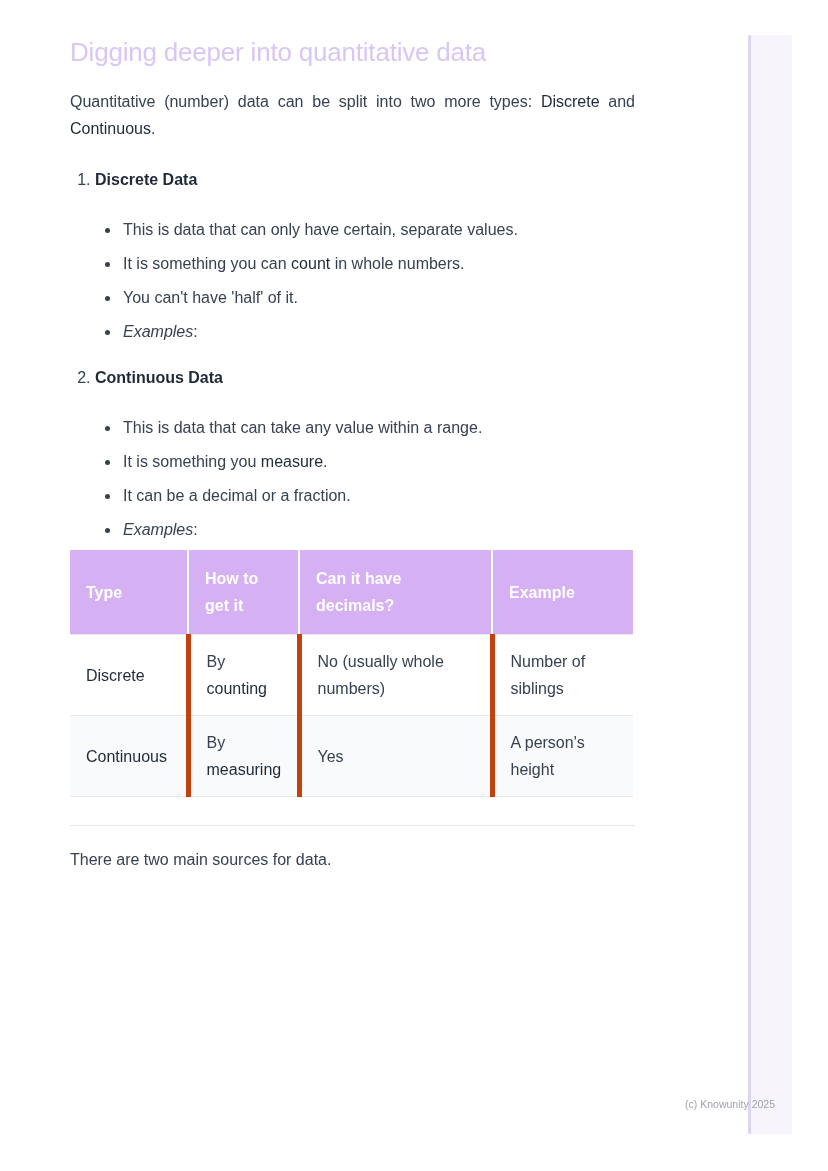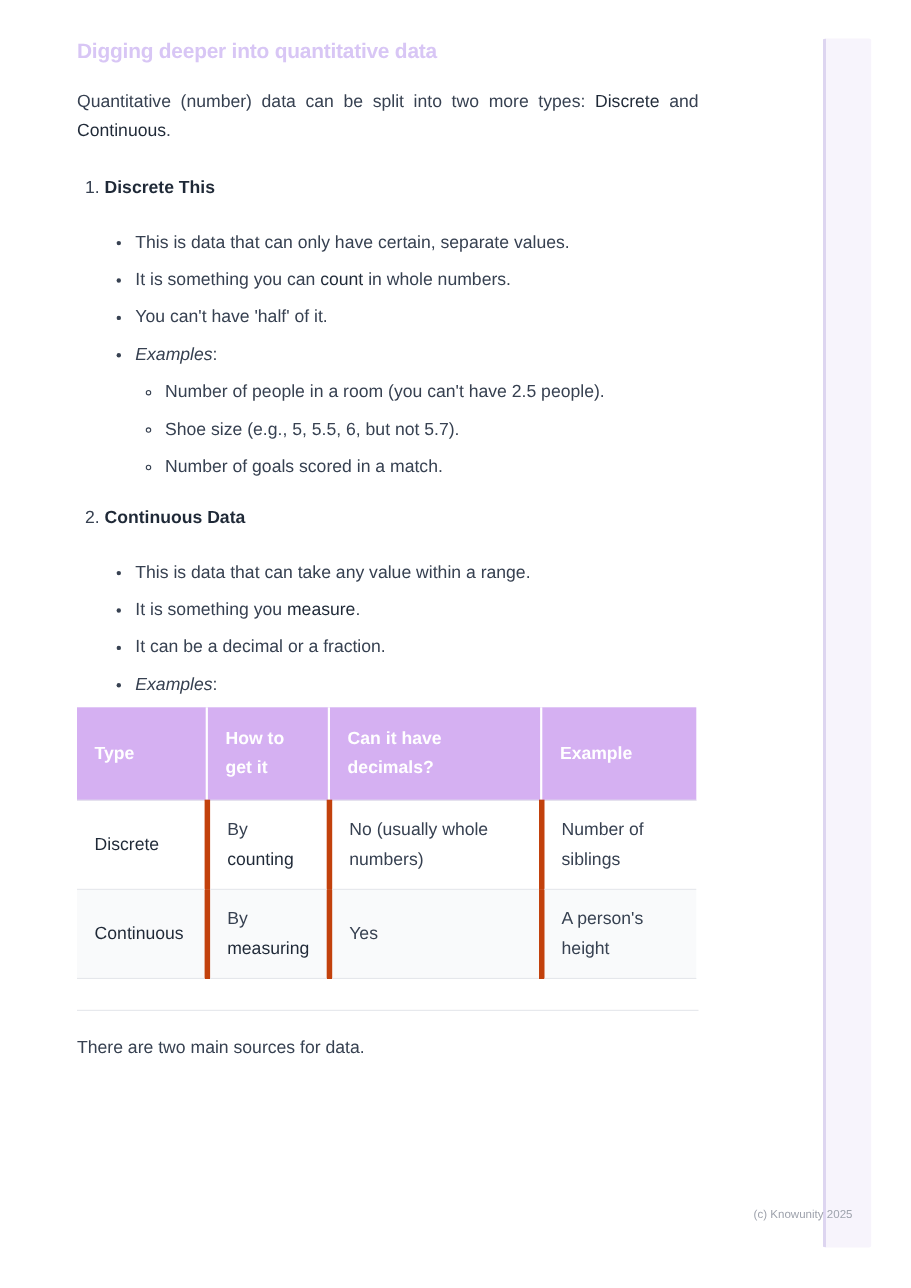--- a/index.html
+++ b/index.html
@@ -21,22 +21,22 @@
     border-radius: 2px;
     z-index: 1;
   }
   .content {
     position: absolute;
     left: 70px; top: 0;
     width: 565px;
     z-index: 2;
   }
   h1.doc-heading, h2.doc-heading {
-    font-size: 19px;
-    font-weight: 700;
+    font-size: 26px;
+    font-weight: 400;
     color: #d8c6f5;
     letter-spacing: -0.2px;
   }
   h1.doc-heading { margin-top: 37px; }
   h2.doc-heading { margin-top: 27px; }
   p.body-par {
     margin-top: 20px;
     line-height: 27px;
     text-align: justify;
     color: #374151;
@@ -122,32 +122,27 @@
 <div class="page-edge-strip"></div>
 
 <div class="content">
 
   <h1 class="doc-heading">Digging deeper into quantitative data</h1>
 
   <p class="body-par"><span>Quantitative (number) data can be split into two more types: </span><span class="b">Discrete</span><span> and </span><span class="b">Continuous</span><span>.</span></p>
 
   <ol class="main-list">
     <li>
-      <span class="item-title">Discrete This</span>
+      <span class="item-title">Discrete Data</span>
       <ul class="bullets">
         <li><span>This is data that can only have certain, separate values.</span></li>
         <li><span>It is something you can </span><span class="b">count</span><span> in whole numbers.</span></li>
         <li><span>You can't have 'half' of it.</span></li>
         <li>
           <span><span class="i">Examples</span><span>:</span></span>
-          <ul class="examples">
-            <li>Number of people in a room (you can't have 2.5 people).</li>
-            <li>Shoe size (e.g., 5, 5.5, 6, but not 5.7).</li>
-            <li>Number of goals scored in a match.</li>
-          </ul>
         </li>
       </ul>
     </li>
     <li>
       <span class="item-title">Continuous Data</span>
       <ul class="bullets">
         <li><span>This is data that can take any value within a range.</span></li>
         <li><span>It is something you </span><span class="b">measure</span><span>.</span></li>
         <li><span>It can be a decimal or a fraction.</span></li>
         <li>

